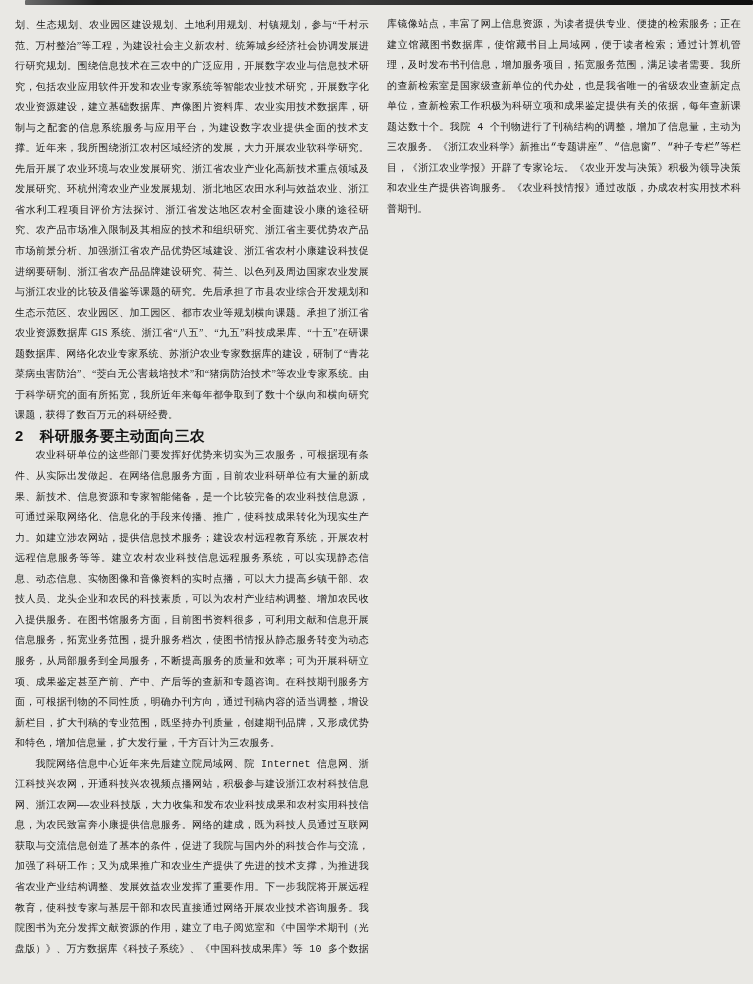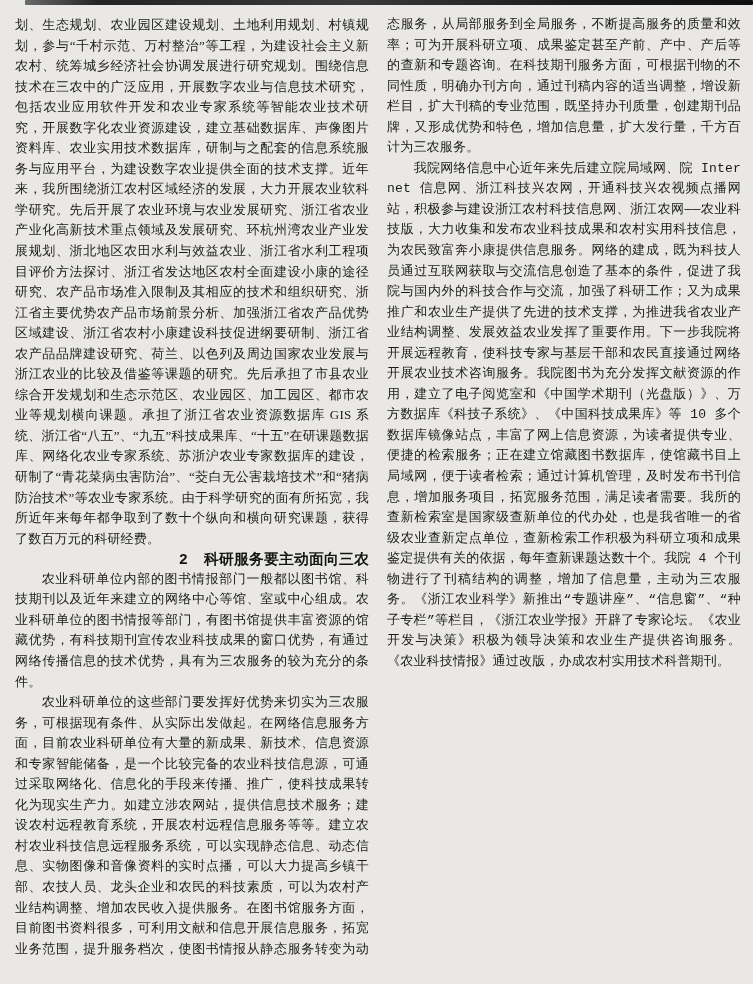--- a/index.html
+++ b/index.html
@@ -23,45 +23,43 @@
   }
   .columns{
     position:absolute;
     top:15px;left:15px;right:12px;bottom:6px;
     columns:2;
     column-gap:18px;
     column-fill:auto;
   }
   p.body-para{
     margin:0;
-    font-size:13px;
+    font-size:10px;
     line-height:20.55px;
     color:#1b1b1b;
     text-align:justify;
     letter-spacing:0.2px;
     word-break:break-all;
   }
   p.body-para.indent{ text-indent:2.05em;font-family:Liberation Mono, monospace; }
   h2.section-heading{
     margin:0;
     font-family:"Liberation Sans","DejaVu Sans",sans-serif;
     font-weight:700;
     font-size:14.8px;
     line-height:20.55px;
     color:#141414;
     letter-spacing:0.2px;
-    text-align:right;
   }
   h2.section-heading .sec-num{ margin-right:1.1em; }
 </style>
 </head>
 <body>
 
 <div class="page">
   <div class="scan-bar"></div>
   <div class="columns">
       <p class="body-para">划、生态规划、农业园区建设规划、土地利用规划、村镇规划，参与“千村示范、万村整治”等工程，为建设社会主义新农村、统筹城乡经济社会协调发展进行研究规划。围绕信息技术在三农中的广泛应用，开展数字农业与信息技术研究，包括农业应用软件开发和农业专家系统等智能农业技术研究，开展数字化农业资源建设，建立基础数据库、声像图片资料库、农业实用技术数据库，研制与之配套的信息系统服务与应用平台，为建设数字农业提供全面的技术支撑。近年来，我所围绕浙江农村区域经济的发展，大力开展农业软科学研究。先后开展了农业环境与农业发展研究、浙江省农业产业化高新技术重点领域及发展研究、环杭州湾农业产业发展规划、浙北地区农田水利与效益农业、浙江省水利工程项目评价方法探讨、浙江省发达地区农村全面建设小康的途径研究、农产品市场准入限制及其相应的技术和组织研究、浙江省主要优势农产品市场前景分析、加强浙江省农产品优势区域建设、浙江省农村小康建设科技促进纲要研制、浙江省农产品品牌建设研究、荷兰、以色列及周边国家农业发展与浙江农业的比较及借鉴等课题的研究。先后承担了市县农业综合开发规划和生态示范区、农业园区、加工园区、都市农业等规划横向课题。承担了浙江省农业资源数据库 GIS 系统、浙江省“八五”、“九五”科技成果库、“十五”在研课题数据库、网络化农业专家系统、苏浙沪农业专家数据库的建设，研制了“青花菜病虫害防治”、“茭白无公害栽培技术”和“猪病防治技术”等农业专家系统。由于科学研究的面有所拓宽，我所近年来每年都争取到了数十个纵向和横向研究课题，获得了数百万元的科研经费。</p>
       <h2 class="section-heading"><span class="sec-num">2</span><span>科研服务要主动面向三农</span></h2>
-      <p class="body-para indent">农业科研单位内部的图书情报部门一般都以图书馆、科技期刊以及近年来建立的网络中心等馆、室或中心组成。农业科研单位的图书情报等部门，有图书馆提供丰富资源的馆藏优势，有科技期刊宣传农业科技成果的窗口优势，有通过网络传播信息的技术优势，具有为三农服务的较为充分的条件。</p>
       <p class="body-para indent">农业科研单位的这些部门要发挥好优势来切实为三农服务，可根据现有条件、从实际出发做起。在网络信息服务方面，目前农业科研单位有大量的新成果、新技术、信息资源和专家智能储备，是一个比较完备的农业科技信息源，可通过采取网络化、信息化的手段来传播、推广，使科技成果转化为现实生产力。如建立涉农网站，提供信息技术服务；建设农村远程教育系统，开展农村远程信息服务等等。建立农村农业科技信息远程服务系统，可以实现静态信息、动态信息、实物图像和音像资料的实时点播，可以大力提高乡镇干部、农技人员、龙头企业和农民的科技素质，可以为农村产业结构调整、增加农民收入提供服务。在图书馆服务方面，目前图书资料很多，可利用文献和信息开展信息服务，拓宽业务范围，提升服务档次，使图书情报从静态服务转变为动态服务，从局部服务到全局服务，不断提高服务的质量和效率；可为开展科研立项、成果鉴定甚至产前、产中、产后等的查新和专题咨询。在科技期刊服务方面，可根据刊物的不同性质，明确办刊方向，通过刊稿内容的适当调整，增设新栏目，扩大刊稿的专业范围，既坚持办刊质量，创建期刊品牌，又形成优势和特色，增加信息量，扩大发行量，千方百计为三农服务。</p>
       <p class="body-para indent">我院网络信息中心近年来先后建立院局域网、院 Internet 信息网、浙江科技兴农网，开通科技兴农视频点播网站，积极参与建设浙江农村科技信息网、浙江农网——农业科技版，大力收集和发布农业科技成果和农村实用科技信息，为农民致富奔小康提供信息服务。网络的建成，既为科技人员通过互联网获取与交流信息创造了基本的条件，促进了我院与国内外的科技合作与交流，加强了科研工作；又为成果推广和农业生产提供了先进的技术支撑，为推进我省农业产业结构调整、发展效益农业发挥了重要作用。下一步我院将开展远程教育，使科技专家与基层干部和农民直接通过网络开展农业技术咨询服务。我院图书为充分发挥文献资源的作用，建立了电子阅览室和《中国学术期刊（光盘版）》、万方数据库《科技子系统》、《中国科技成果库》等 10 多个数据库镜像站点，丰富了网上信息资源，为读者提供专业、便捷的检索服务；正在建立馆藏图书数据库，使馆藏书目上局域网，便于读者检索；通过计算机管理，及时发布书刊信息，增加服务项目，拓宽服务范围，满足读者需要。我所的查新检索室是国家级查新单位的代办处，也是我省唯一的省级农业查新定点单位，查新检索工作积极为科研立项和成果鉴定提供有关的依据，每年查新课题达数十个。我院 4 个刊物进行了刊稿结构的调整，增加了信息量，主动为三农服务。《浙江农业科学》新推出“专题讲座”、“信息窗”、“种子专栏”等栏目，《浙江农业学报》开辟了专家论坛。《农业开发与决策》积极为领导决策和农业生产提供咨询服务。《农业科技情报》通过改版，办成农村实用技术科普期刊。</p>
     </div>
 </div>
 
 </body></html>

